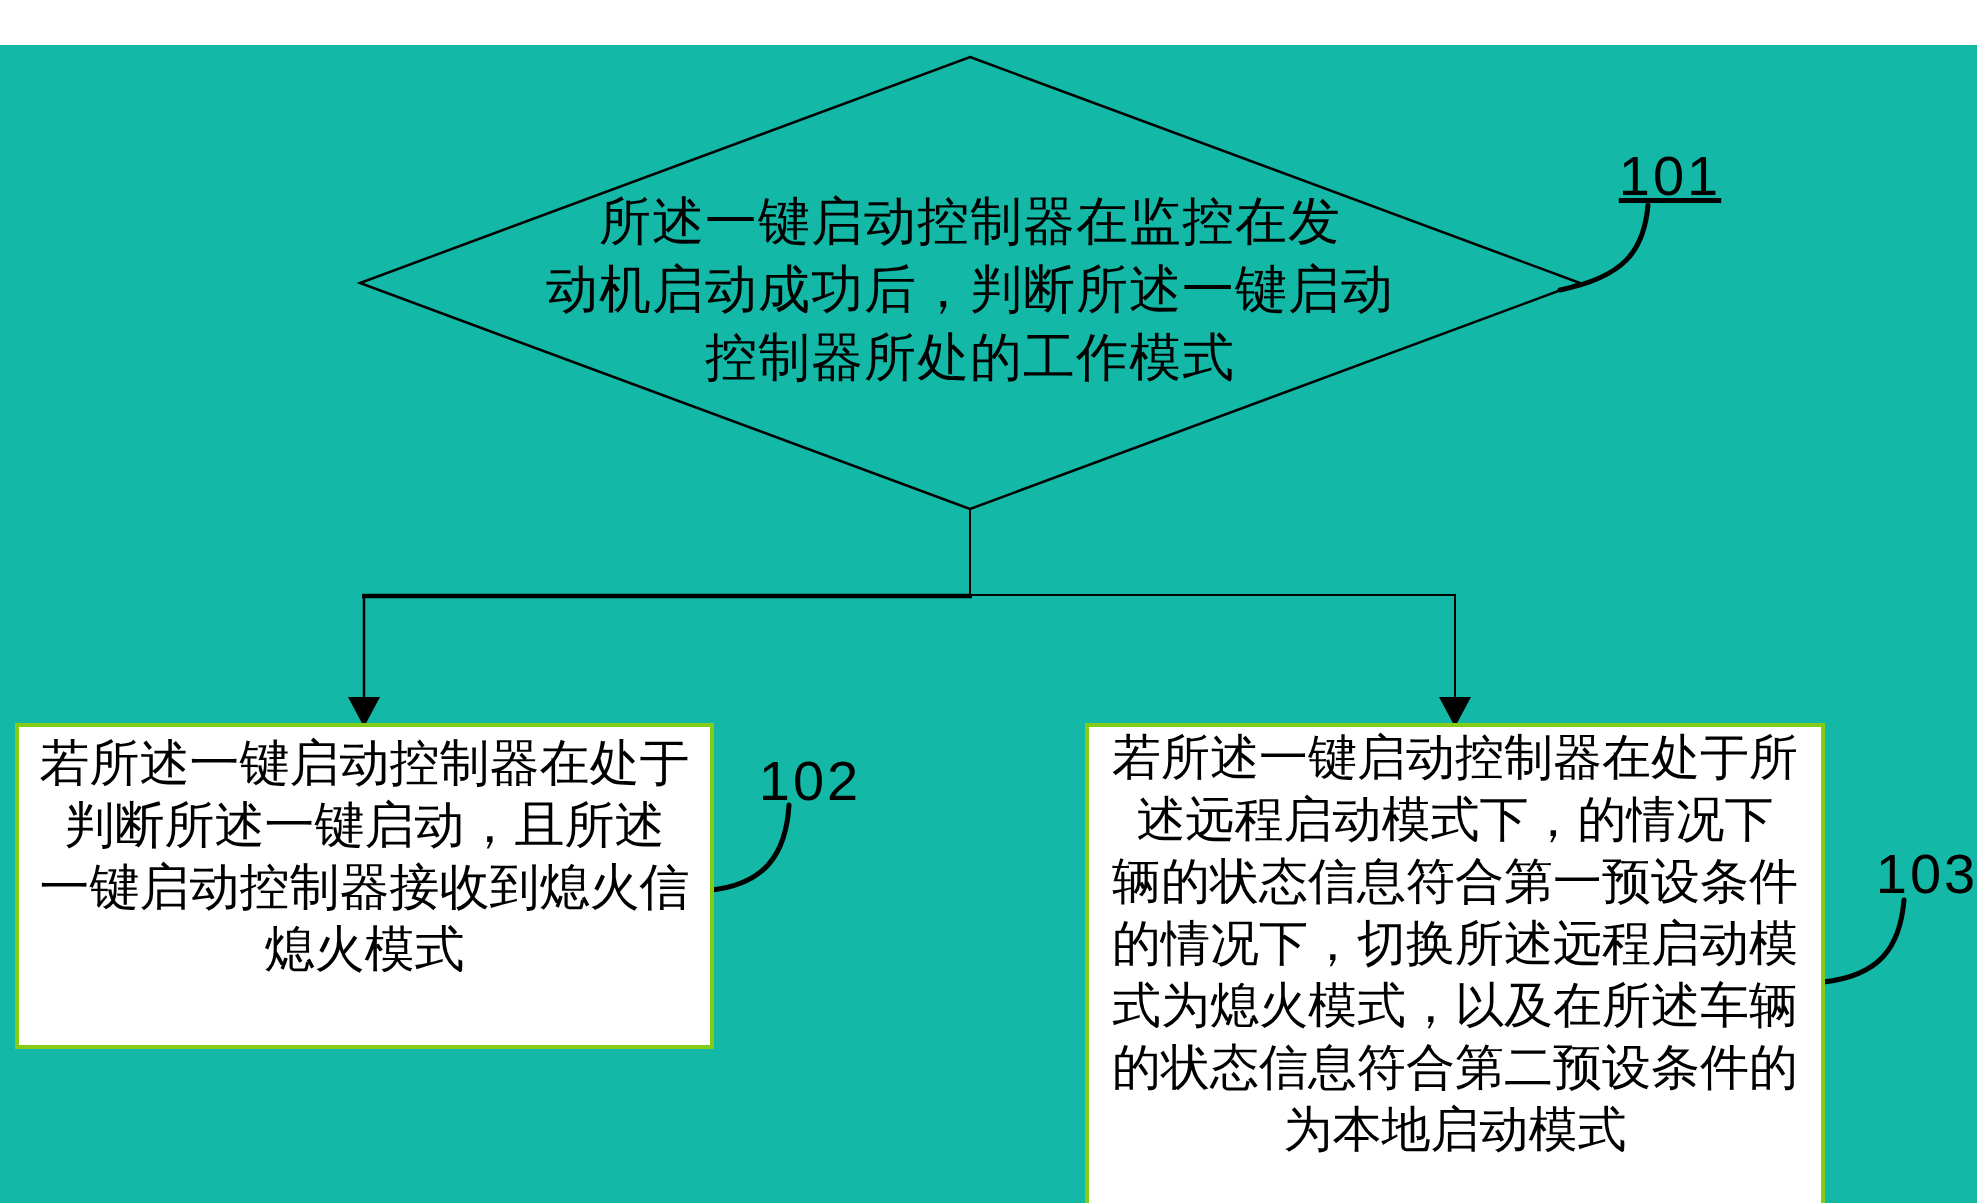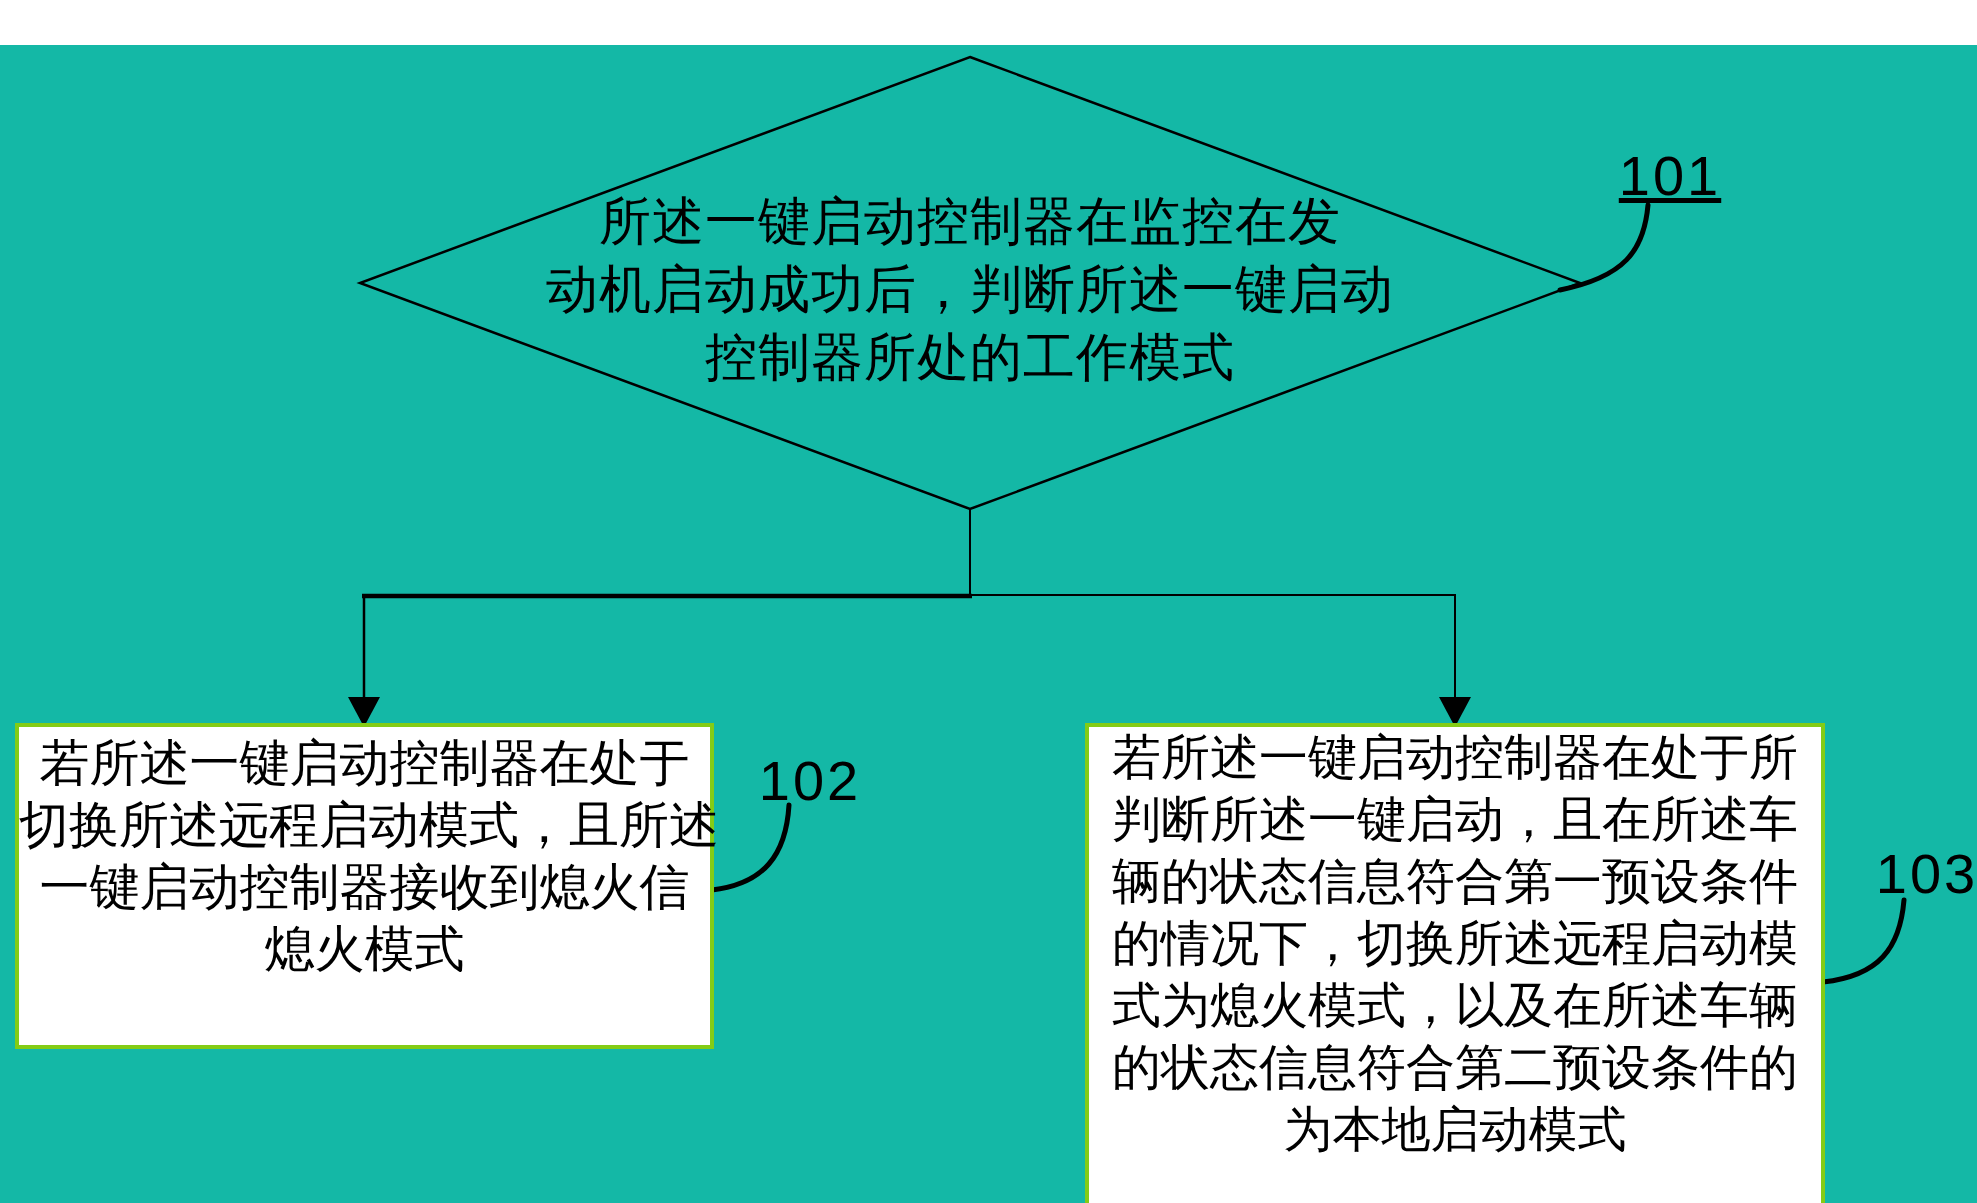--- a/index.html
+++ b/index.html
@@ -112,28 +112,28 @@
     <div class="diamond-line">动机启动成功后，判断所述一键启动</div>
     <div class="diamond-line">控制器所处的工作模式</div>
   </div>
 
   <div class="ref-label" id="label-101">101</div>
   <div class="ref-label" id="label-102">102</div>
   <div class="ref-label" id="label-103">103</div>
 
   <div class="step-box" id="left-box">
     <div class="box-line">若所述一键启动控制器在处于</div>
-    <div class="box-line">切换所述远程启动模式，且所述</div>
+    <div class="box-line">判断所述一键启动，且所述</div>
     <div class="box-line">一键启动控制器接收到熄火信</div>
     <div class="box-line">熄火模式</div>
   </div>
 
   <div class="step-box" id="right-box">
     <div class="box-line">若所述一键启动控制器在处于所</div>
-    <div class="box-line">判断所述一键启动，且在所述车</div>
+    <div class="box-line">述远程启动模式下，的情况下</div>
     <div class="box-line">辆的状态信息符合第一预设条件</div>
     <div class="box-line">的情况下，切换所述远程启动模</div>
     <div class="box-line">式为熄火模式，以及在所述车辆</div>
     <div class="box-line">的状态信息符合第二预设条件的</div>
     <div class="box-line">为本地启动模式</div>
   </div>
 
 </div>
 
 </body></html>

